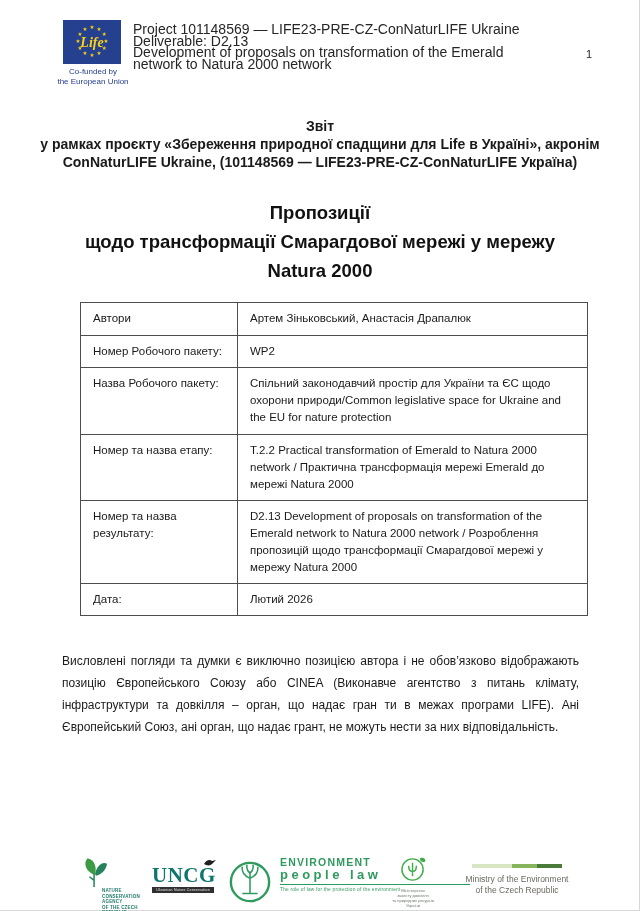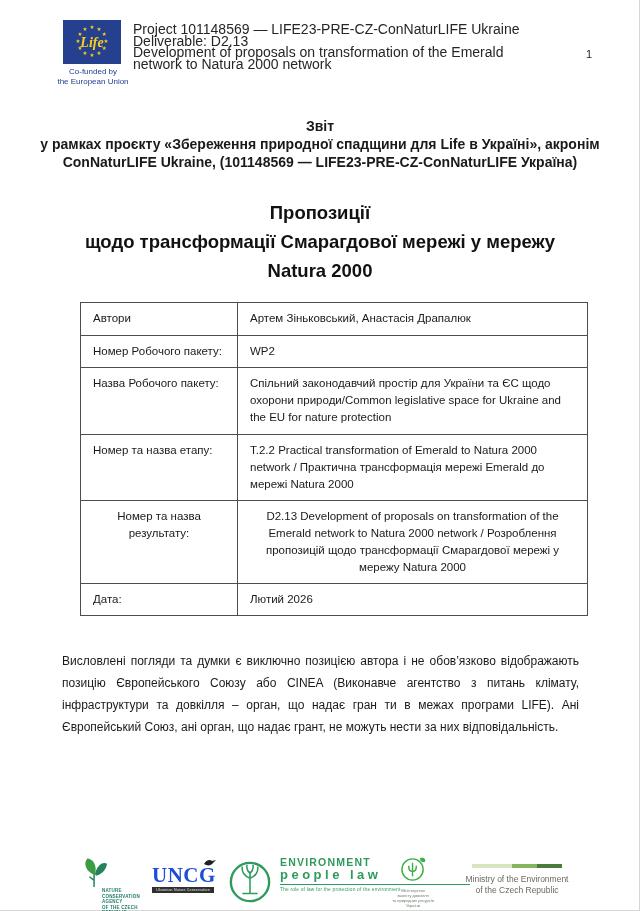--- a/index.html
+++ b/index.html
@@ -39,40 +39,40 @@
   .info-table {
     position:absolute; left:80px; top:302px; width:508px;
     border-collapse:collapse; font-size:11.5px; line-height:17px; color:#1a1a1a;
   }
   .info-table td { border:1px solid #4d4d4d; padding:7px 12px; vertical-align:top; }
   .info-table col.c1 { width:157px; }
   .info-table tr:nth-child(1) td { height:33px; }
   .info-table tr:nth-child(2) td { height:32px; }
   .info-table tr:nth-child(3) td { height:67px; }
   .info-table tr:nth-child(4) td { height:55px; }
-  .info-table tr:nth-child(5) td { height:71px;text-align:center; }
+  .info-table tr:nth-child(5) td { height:71px; }
   .info-table tr:nth-child(6) td { height:32px; }
 
   
   .body-text {
     position:absolute; left:62px; top:650px; width:517px;
     font-size:12px; line-height:22px; text-align:justify; color:#1a1a1a;
   }
   .body-text p + p { margin-top:8px; }
 
   
   .footer { position:absolute; left:0; top:854px; width:640px; height:56px; }
 
   .logo-nca { position:absolute; left:82px; top:2px; width:70px; }
   .nca-text { margin-left:20px; margin-top:-6px; font-size:4.5px; line-height:5.5px;
               font-weight:700; color:#1e7a68; letter-spacing:.2px; }
 
   .logo-uncg { position:absolute; left:152px; top:10px; width:62px; text-align:center; }
   .uncg-word { font-family:"Liberation Serif", serif; font-weight:700; font-size:21px;
-               line-height:22px; color:#1d4ed8; letter-spacing:.5px; position:relative; }
+               line-height:22px; color:#0f766e; letter-spacing:.5px; position:relative; }
   .uncg-bird { position:absolute; right:-2px; top:-5px; width:12px; height:8px; }
   .uncg-strip { margin-top:1px; background:#2f2f2f; color:#e8e8e8; height:6px;
                 font-size:3.5px; line-height:6px; overflow:hidden; letter-spacing:.2px; }
 
   .logo-epl { position:absolute; left:228px; top:2px; }
   .epl-emblem { position:absolute; left:0; top:2px; width:44px; height:48px; }
   .epl-text { margin-left:52px; color:#2e9a5e; width:190px; }
   .epl-line1 { font-weight:700; font-size:10.5px; letter-spacing:1.2px; line-height:12px; }
   .epl-line2 { font-weight:700; font-size:13px; letter-spacing:3.5px; line-height:14px; }
   .epl-tag { font-size:4.8px; line-height:8px; border-top:.5px solid #2e9a5e;

